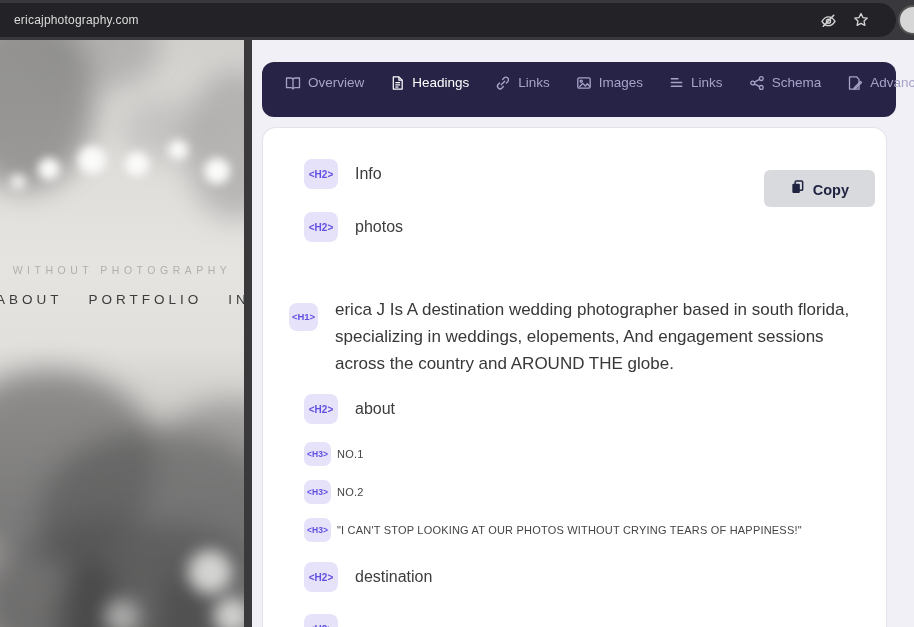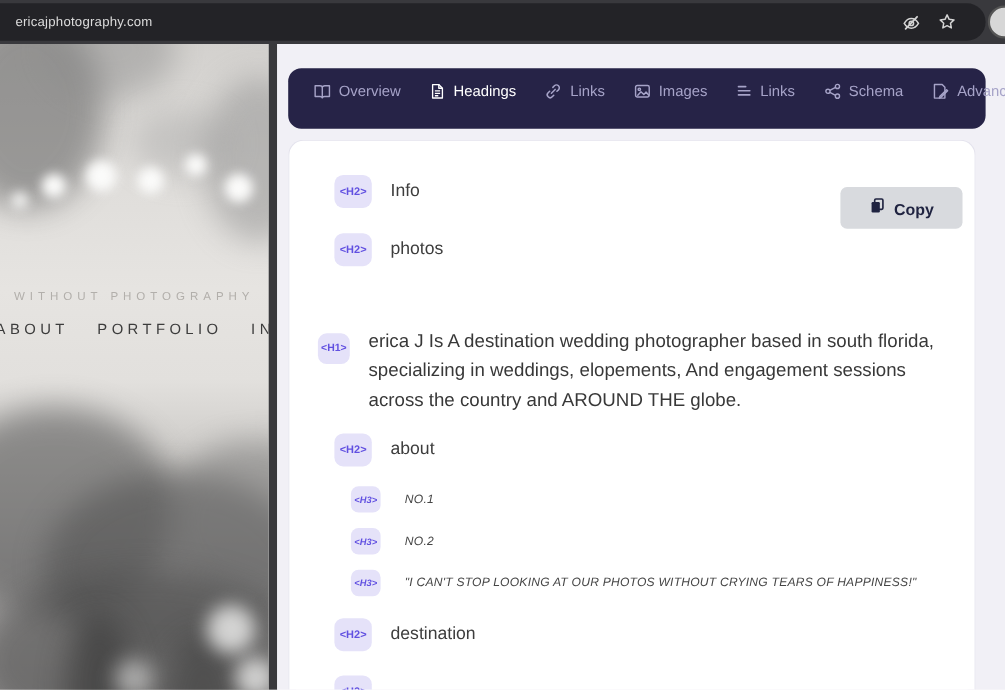--- a/index.html
+++ b/index.html
@@ -35,21 +35,21 @@
   .tab { display:flex; align-items:center; gap:7px; color:#a6a3c8; font-size:13.5px; cursor:pointer; white-space:nowrap; }
   .tab svg { display:block; }
   .tab.active { color:#ffffff; font-weight:normal; }
 
   .card { position:absolute; left:10px; top:87px; width:625px; height:500px; background:#ffffff; border:1px solid #e4e3ed; border-bottom:none; border-radius:14px 14px 0 0; overflow:hidden; }
   .copy-btn { position:absolute; top:22px; right:11px; display:flex; align-items:flex-end; gap:8px; background:#d8dade; color:#1f2340; border:none; border-radius:6px; padding:9px 26px; font-size:14.5px; font-weight:bold; font-family:"Liberation Sans",sans-serif; cursor:pointer;margin-top:20px; }
 
   .rows { padding:31px 24px 0 41px; }
   .hrow { display:flex; align-items:center; gap:17px; }
   .hrow.lvl1 { margin-left:-15px; }
-  .hrow.lvl3 { margin-left:15px; gap:22px;font-style:italic; }
+  .hrow.lvl3 { gap:6px; }
   .badge { flex:none; background:#e5e2f9; color:#6150e1; font-weight:bold; border-radius:8px; display:flex; align-items:center; justify-content:center; }
   .badge.b2 { width:34px; height:30px; font-size:10px;text-align:center; }
   .badge.b1 { width:29px; height:28px; font-size:9.5px; }
   .badge.b3 { width:27px; height:24px; font-size:8.5px; border-radius:7px; }
   .ht2 { font-size:16px; color:#3d3d3d; }
   .ht1 { font-size:17px; color:#383838; line-height:27px; max-width:522px;margin-top:40px; }
   .ht3 { font-size:11px; color:#454545; letter-spacing:.2px; }
 </style>
 </head>
 <body>

